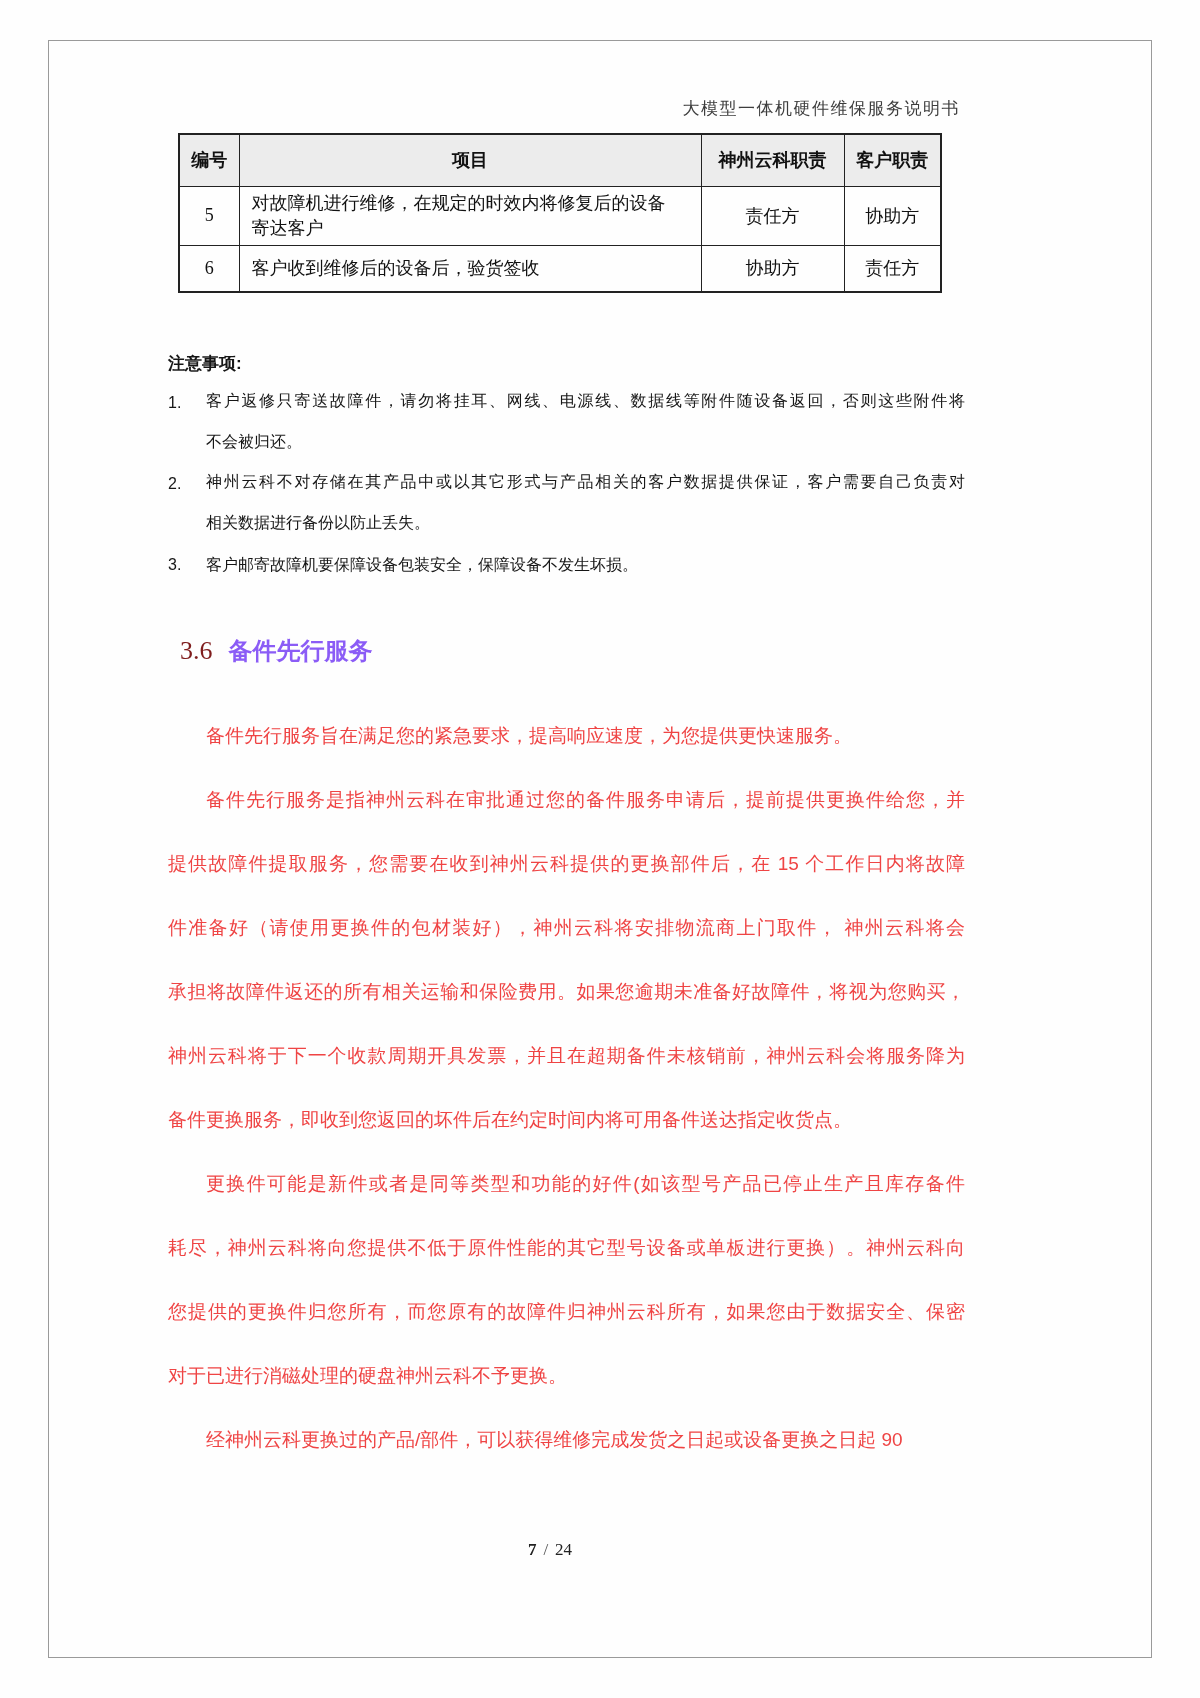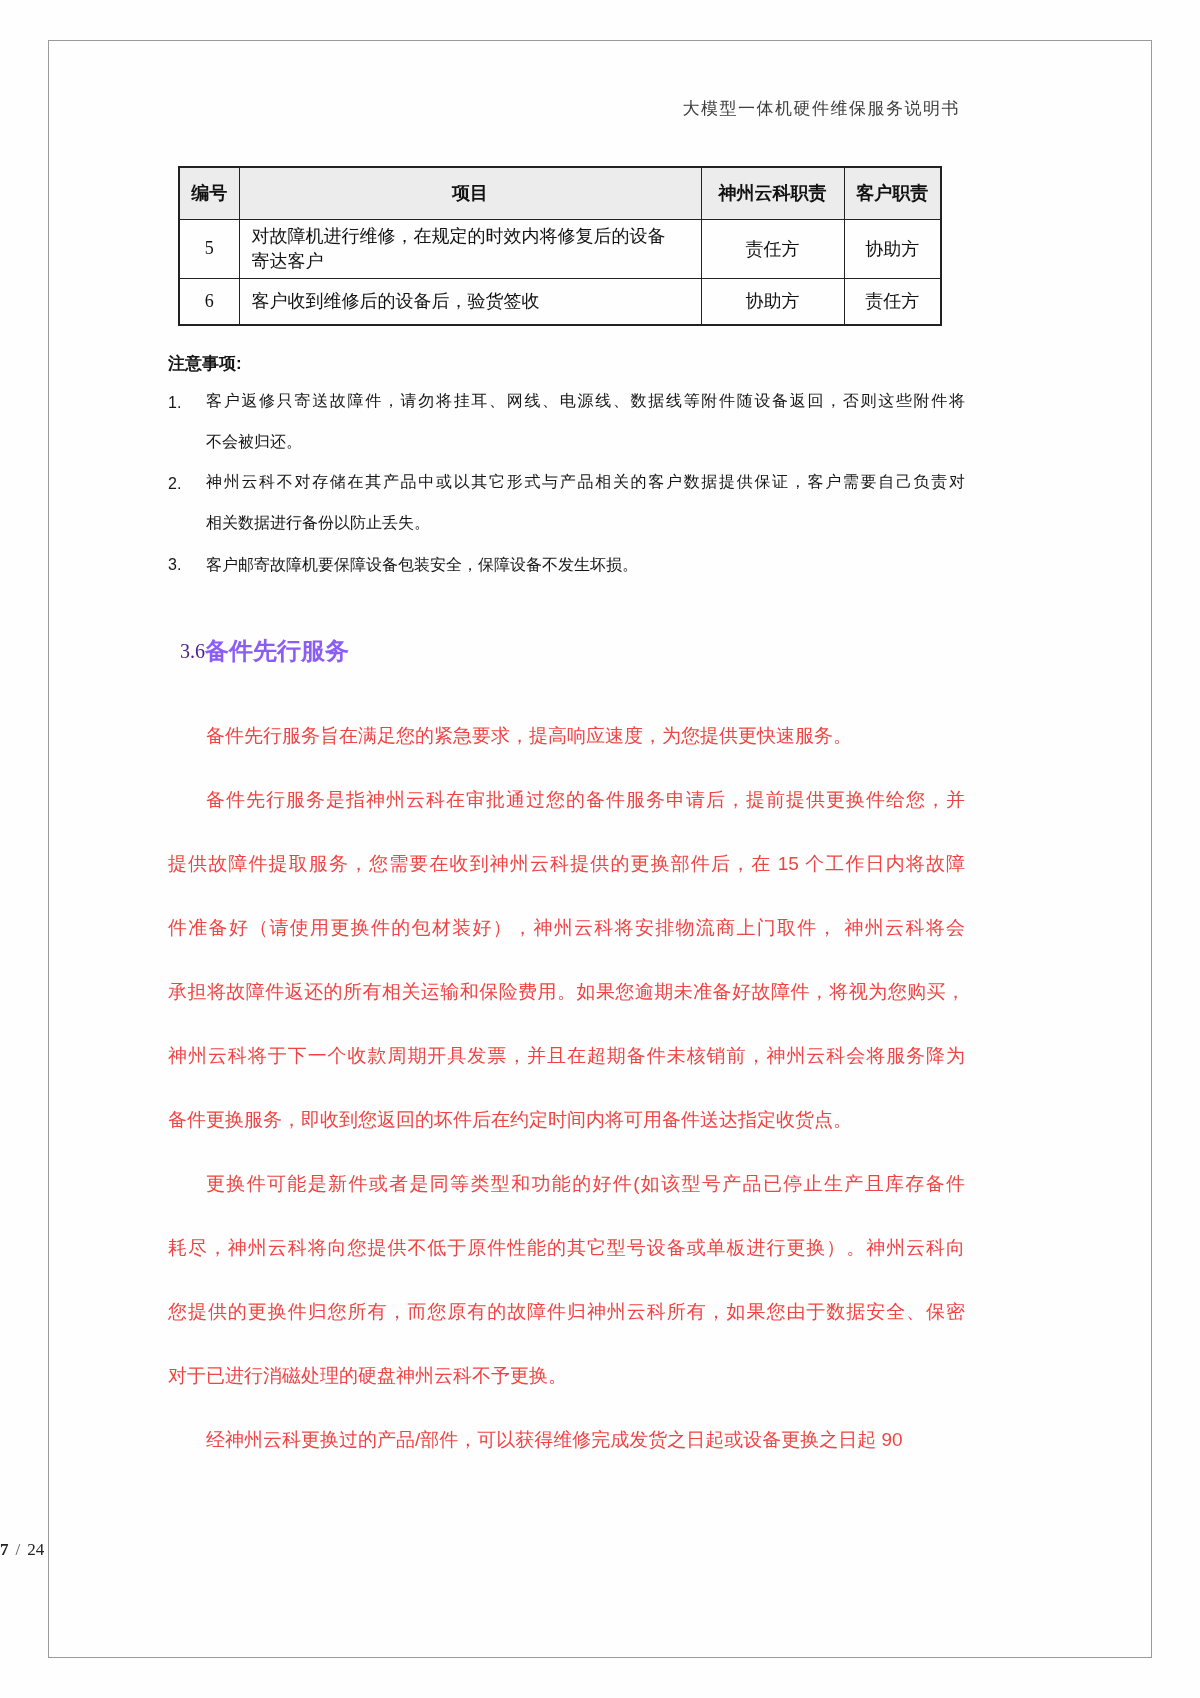--- a/index.html
+++ b/index.html
@@ -13,50 +13,49 @@
     position: absolute; top: 97px; left: 0; width: 960px;
     text-align: right; font-family: "Liberation Serif", serif;
     font-size: 17px; color: #3d3d3d; letter-spacing: 1.5px;
   }
 
   table.service-table {
     position: absolute; left: 178px; top: 133px; width: 762px;
     border-collapse: collapse; table-layout: fixed;
     font-family: "Liberation Serif", serif; font-size: 18px; color: #111;
     border: 2px solid #222;
-    margin-top: 33px;
   }
   .service-table th, .service-table td {
     border: 1.4px solid #222; vertical-align: middle; text-align: center;
   }
   .service-table th { height: 52px; background: #ececec; font-weight: 700; }
   .service-table td.cell-item { text-align: left; padding: 4px 12px; }
   .service-table tr.row-5 td { height: 56px; }
   .service-table tr.row-6 td { height: 47px; }
   .cell-item .item-line { line-height: 25px; }
 
   .notes { position: absolute; left: 168px; top: 316px; width: 797px; font-size: 16px; color: #161616; }
   .notes-title { font-weight: 700; font-size: 17px; height: 32px; line-height: 26px; margin-top: 35px; }
   .note-item { display: flex; margin-bottom: 3px; }
   .note-number { width: 38px; flex: 0 0 38px; line-height: 39px; }
   .note-lines { flex: 1; }
   .note-line { line-height: 39px; }
   .note-line.full { text-align: justify; text-align-last: justify; font-family: Liberation Mono, monospace; }
 
   .section-heading { position: absolute; left: 180px; top: 630px; height: 42px; display: flex; align-items: center; }
-  .section-number { font-family: "Liberation Serif", serif; font-size: 20px; color: #4c1d95; }
+  .section-number { font-family: "Liberation Serif", serif; font-size: 26px; color: #7f1d1d; margin-right: 16px; }
   .section-title { font-family: "Liberation Sans", sans-serif; font-size: 24px; font-weight: 700; color: #8b5cf6; }
 
   .bodytext { position: absolute; left: 168px; top: 704px; width: 797px; font-size: 19px; color: #ef4444; }
   .body-line { height: 64px; line-height: 64px; white-space: nowrap; }
   .body-line.full { text-align: justify; text-align-last: justify; white-space: normal; }
   .body-line.indent { padding-left: 38px; }
 
   .page-footer {
-    position: absolute; left: 0; top: 1540px; width: 1100px; 
+    position: absolute; left: 0; top: 1540px; width: 1100px; text-align: center;
     font-family: "Liberation Serif", serif; font-size: 17px; color: #222;
   }
   .footer-page-number { font-weight: 700; }
   .footer-separator { margin: 0 7px; color: #555; }
 </style>
 </head>
 <body>
 
 <div class="page">
   <div class="page-border"></div>

